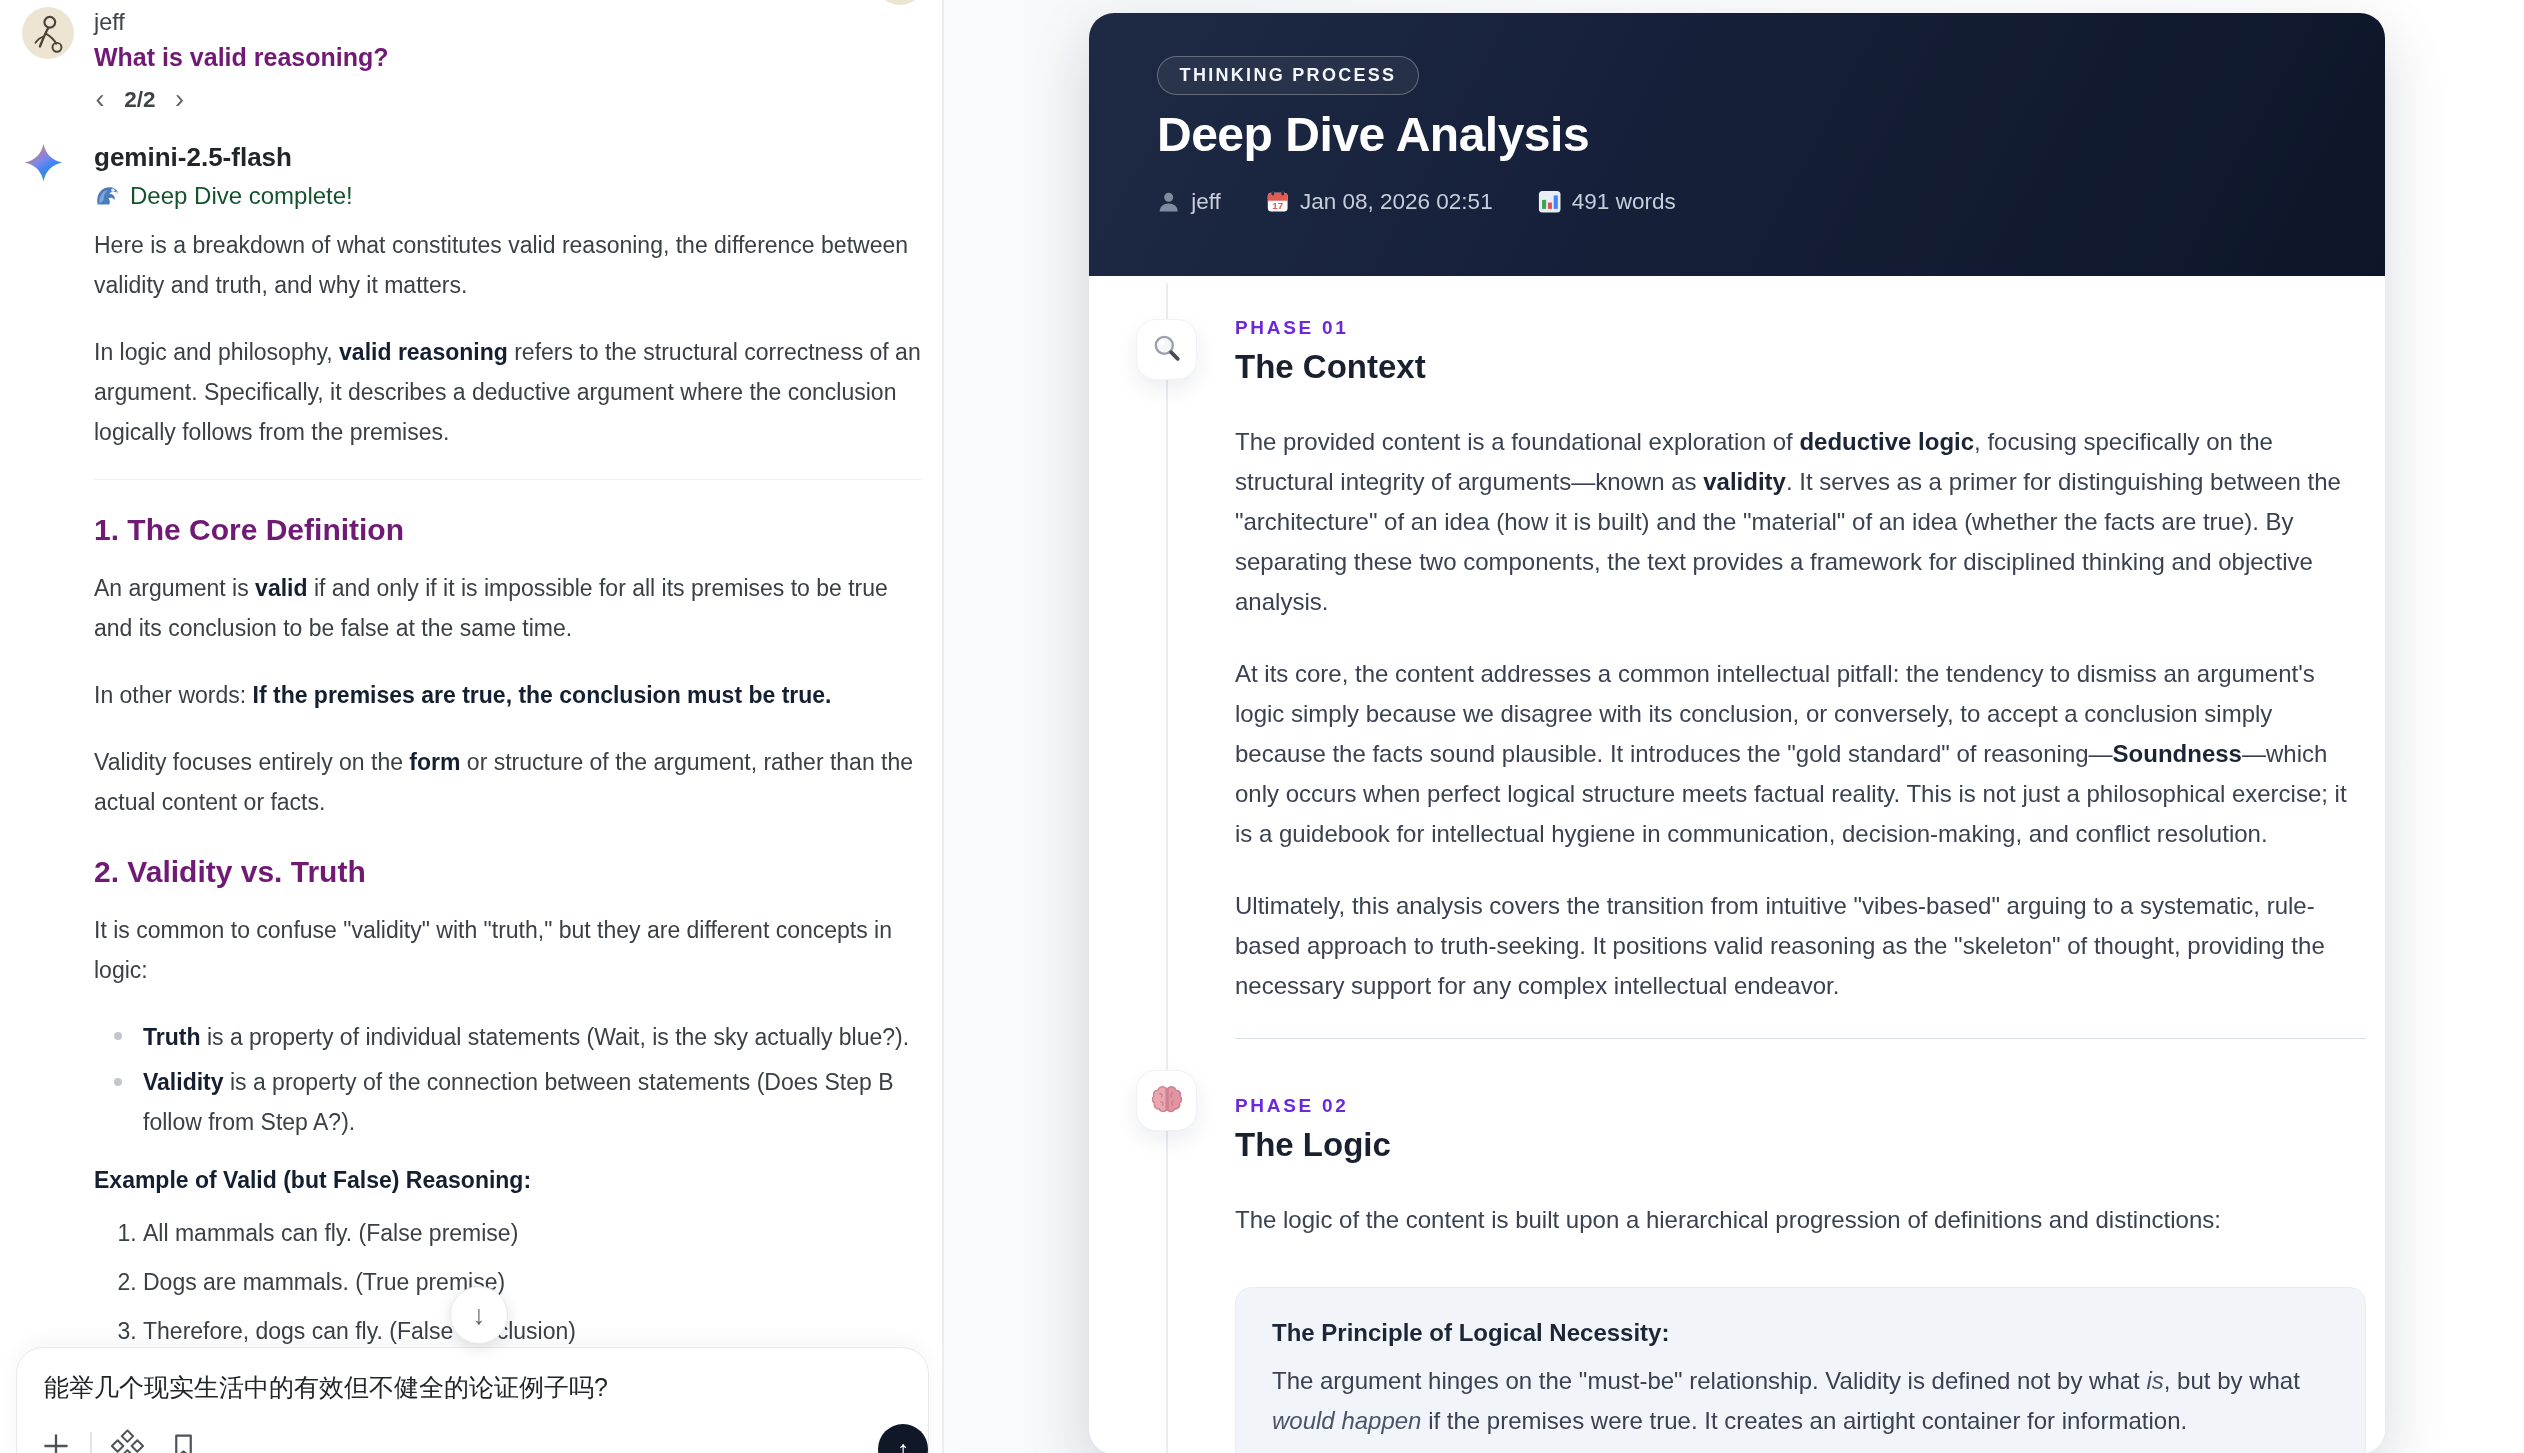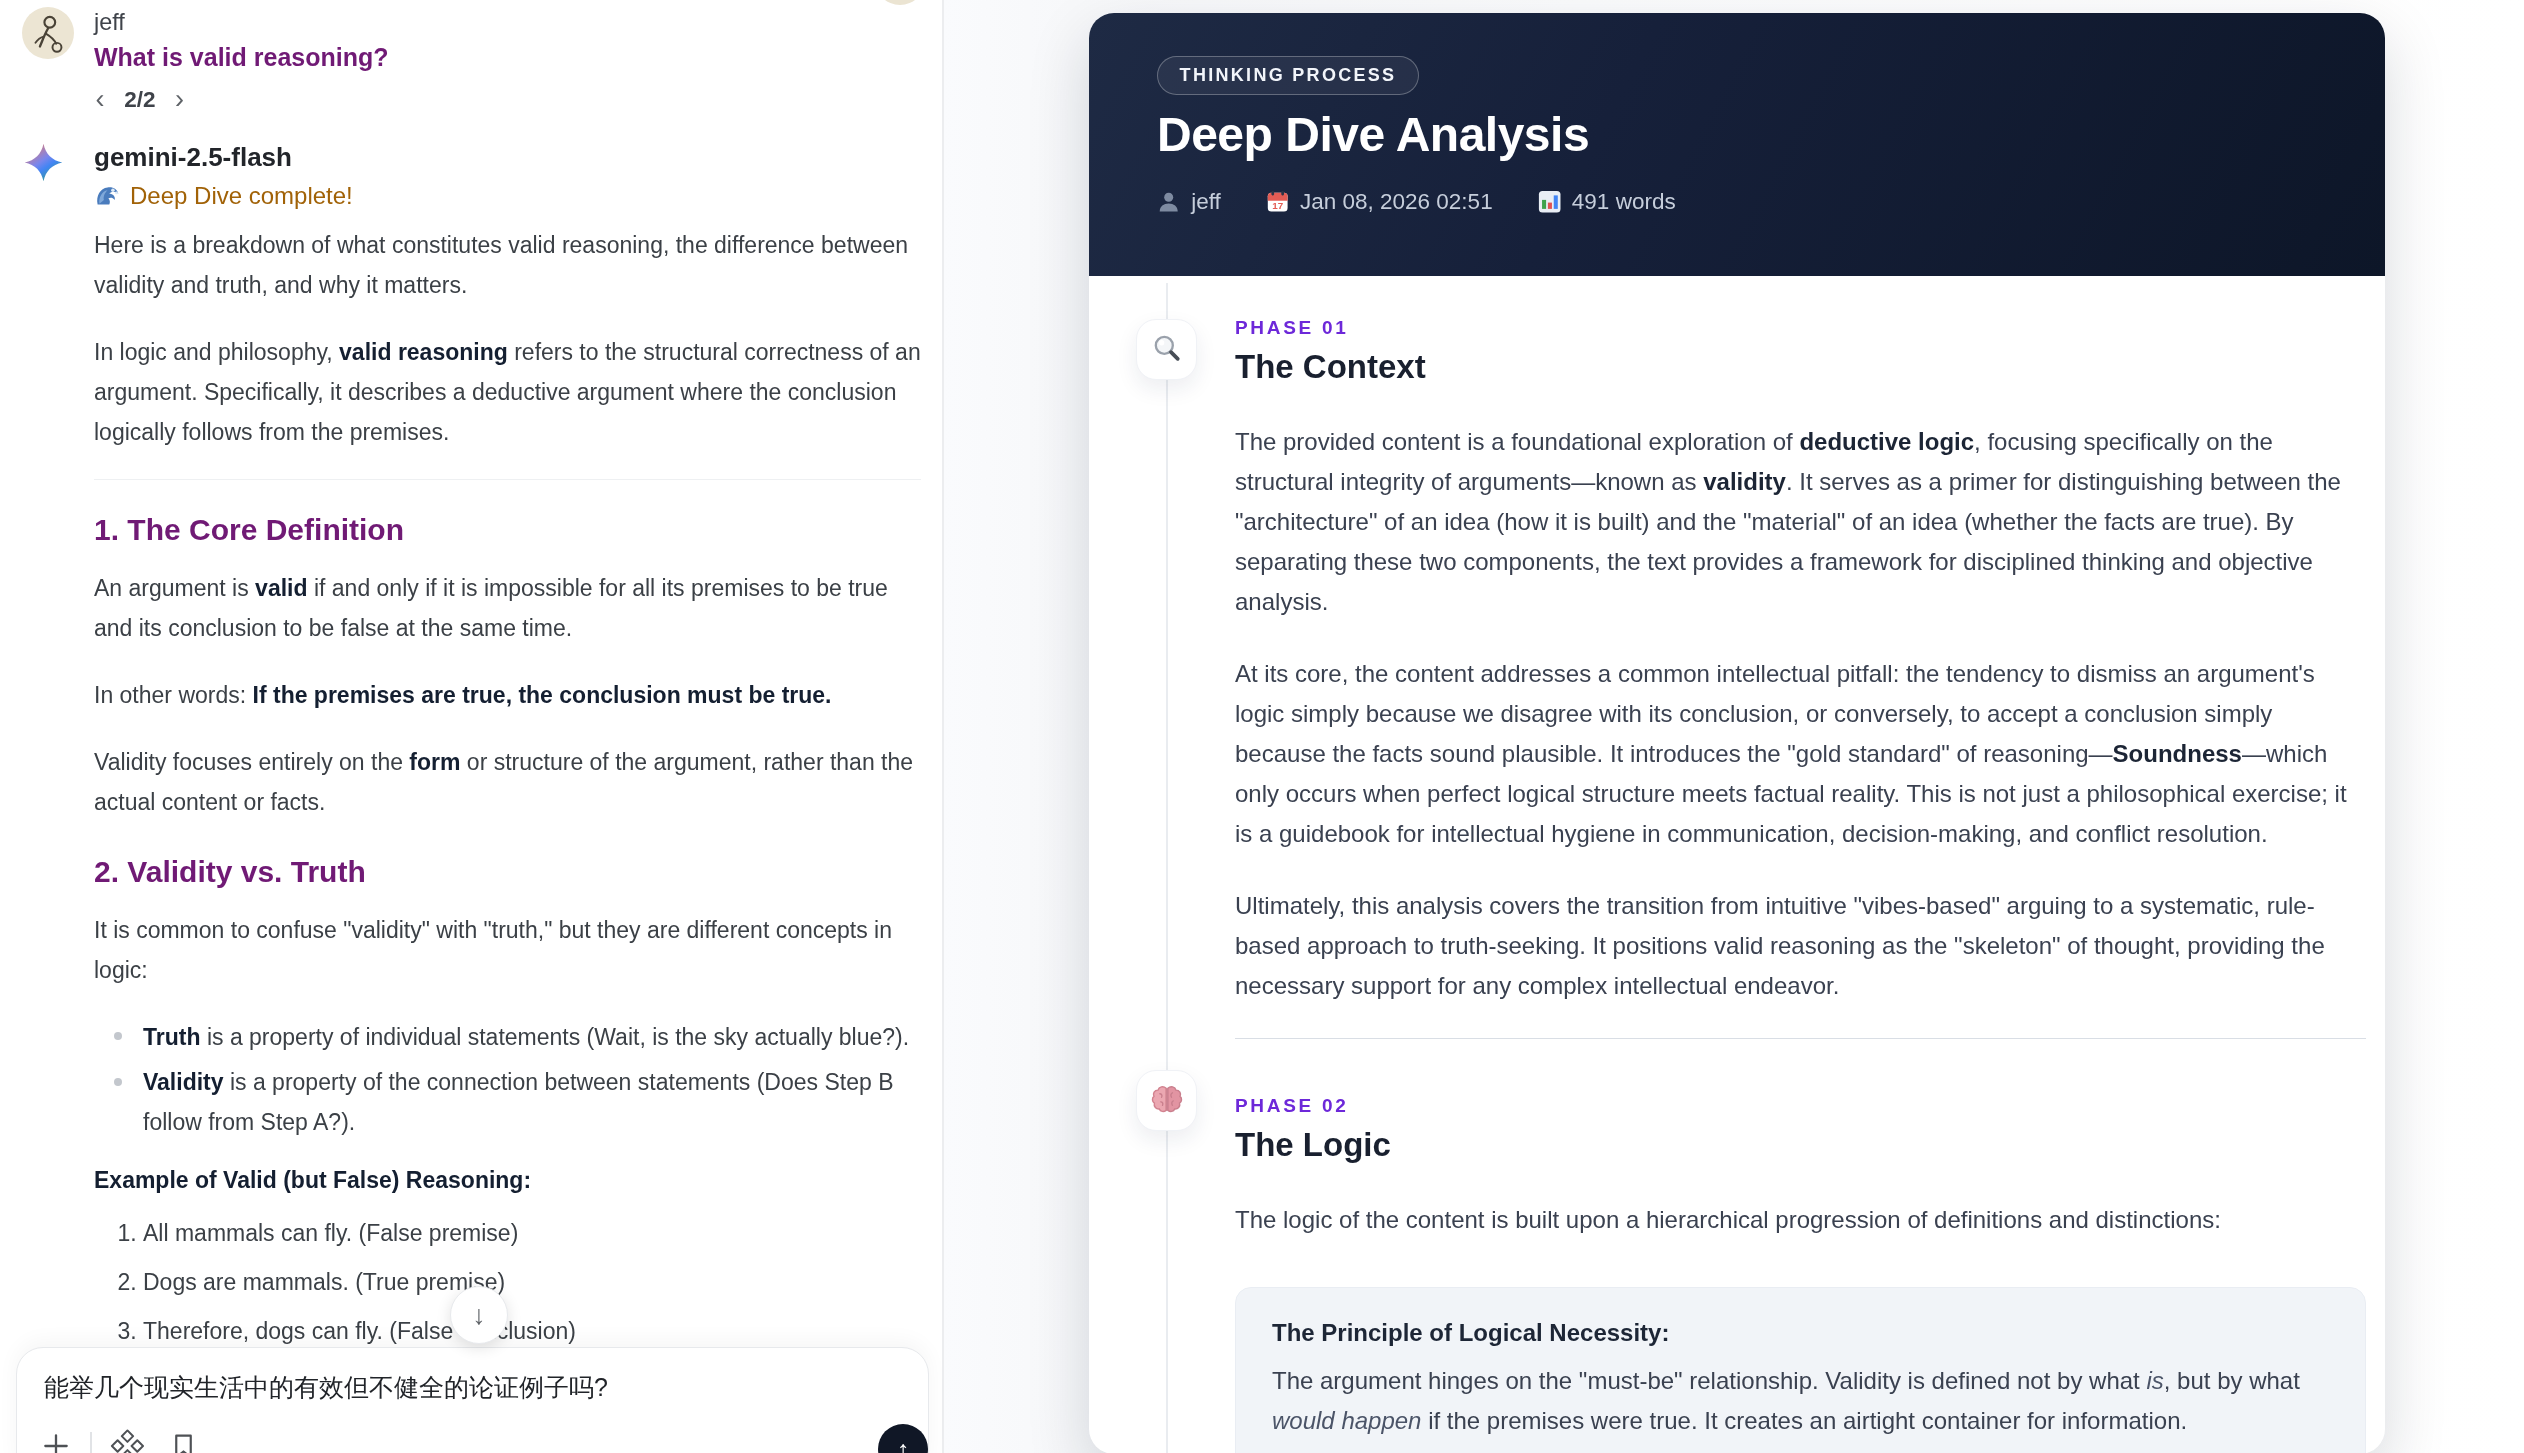--- a/index.html
+++ b/index.html
@@ -17,21 +17,21 @@
   }
   .avatar-partial{position:absolute;left:875px;top:-45px;width:50px;height:50px;border-radius:50%;background:#ebe4d2;}
   .user-name{position:absolute;left:94px;top:9px;font-size:23.4px;font-weight:500;color:#3f434a;}
   .user-question{position:absolute;left:94px;top:43px;font-size:25px;color:#701a75;font-weight:bold;}
   .pager{position:absolute;left:92px;top:85px;display:flex;align-items:center;gap:16px;}
   .pager .chev{font-size:27px;color:#5f6368;cursor:pointer;line-height:29px;padding:0 3.6px;}
   .pager .count{font-size:22.5px;font-weight:700;color:#3f434a;}
   .gemini-star{position:absolute;left:23.4px;top:142px;width:41px;height:41px;}
   .model-name{position:absolute;left:94px;top:142px;font-size:26px;font-weight:700;color:#22252a;}
   .status-row{position:absolute;left:94px;top:182px;display:flex;align-items:center;gap:9px;}
-  .status-row .txt{font-size:24px;color:#a16207;}
+  .status-row .txt{font-size:24px;color:#14532d;}
   .answer{position:absolute;left:94px;top:225px;width:827px;}
   .answer p{font-size:23px;line-height:40px;color:#3b4046;margin:0 0 27px;}
   .answer .b{font-weight:700;color:#141f31;}
   .answer .i{font-style:italic;}
   .answer .hr{border:none;border-top:1.8px solid #eef0f2;margin:25px 0 27px;}
   .answer h3{font-size:30px;line-height:36px;color:#701a75;margin:32px 0 20px;font-weight:700;}
   .answer ul{margin:0 0 18px;padding:0 0 0 49px;list-style:none;}
   .answer ul li{position:relative;font-size:23px;line-height:40px;color:#3b4046;margin:5.4px 0;}
   .answer ul li::before{content:"";position:absolute;left:-29px;top:15.3px;width:8px;height:8px;border-radius:50%;background:#c3c7cd;}
   .answer ol{margin:0 0 3.6px;padding:0 0 0 49px;}

